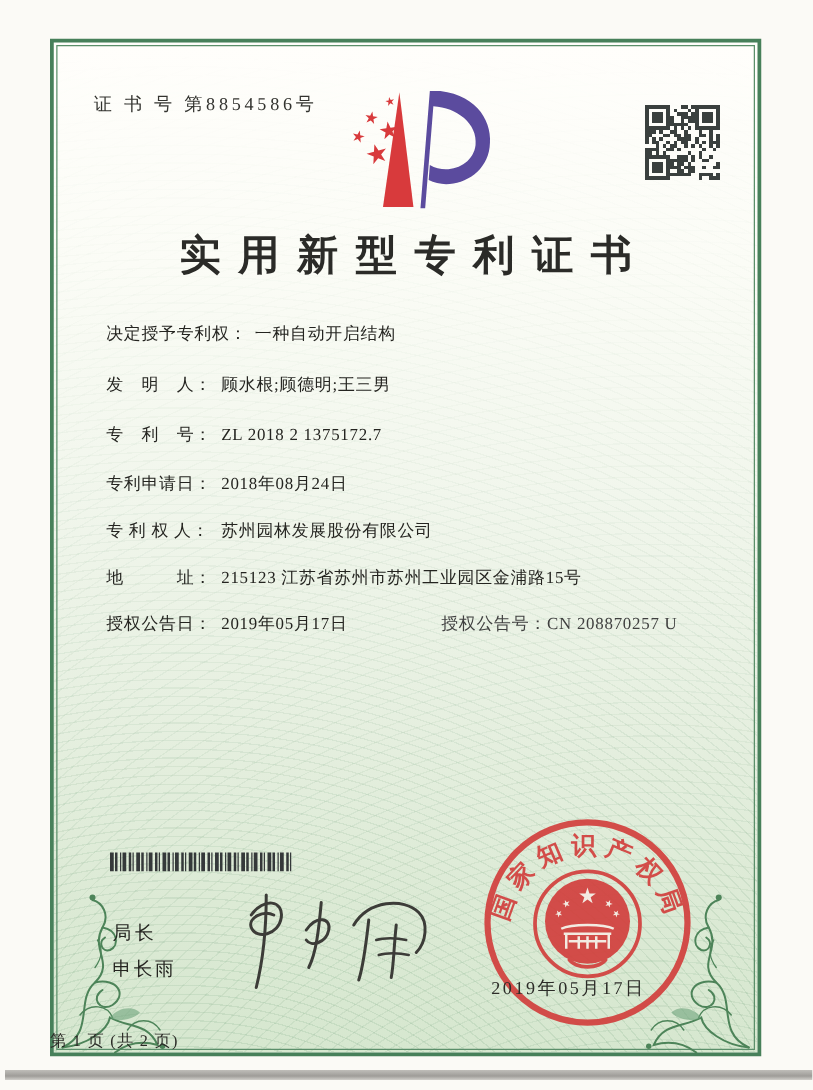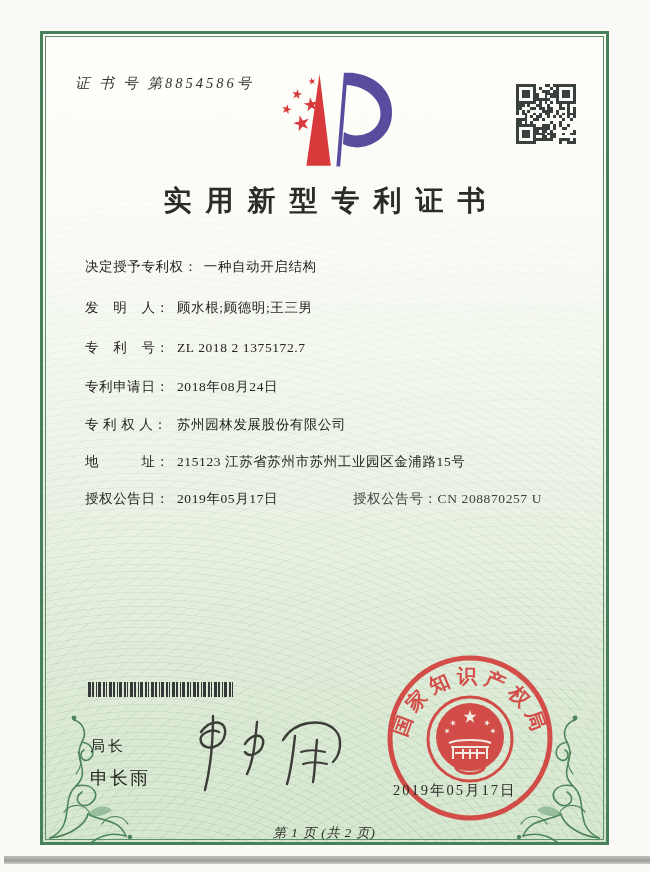--- a/index.html
+++ b/index.html
@@ -24,27 +24,27 @@
     position:absolute;left:0;top:0;right:0;bottom:0;pointer-events:none;
     background:
       repeating-radial-gradient(circle at 18% 135%, rgba(96,150,110,.14) 0 1px, transparent 1px 7px),
       repeating-radial-gradient(circle at 85% 140%, rgba(96,150,110,.11) 0 1px, transparent 1px 9px);
     -webkit-mask-image:linear-gradient(180deg,transparent 0%,rgba(0,0,0,.25) 35%,rgba(0,0,0,.8) 75%,#000 100%);
     mask-image:linear-gradient(180deg,transparent 0%,rgba(0,0,0,.25) 35%,rgba(0,0,0,.8) 75%,#000 100%);
   }
   
   .cert-no{
     position:absolute;left:75px;top:74px;
-    font-size:14.5px;color:#33332f;letter-spacing:3px;font-style:italic;
+    font-size:14.5px;color:#33332f;letter-spacing:3px;
   }
   .logo{position:absolute;left:252px;top:68px;width:150px;height:110px;}
   .qr{position:absolute;left:516px;top:84px;width:60px;height:60px;}
   .doc-title{
     position:absolute;left:40px;width:569px;top:182px;
-    text-align:center;font-size:28px;font-weight:600;color:#2b2b28;
+    text-align:center;font-size:33px;font-weight:600;color:#2b2b28;
     letter-spacing:14px;text-indent:14px;
   }
   
   .field-row{
     position:absolute;left:85px;font-size:13.5px;color:#242420;
     letter-spacing:.6px;white-space:nowrap;
   }
   .field-row .label{display:inline-block;min-width:86px;}
   .field-row .value{margin-left:6px;}
   .field-col2{position:absolute;left:353px;font-size:13.5px;color:#404040;letter-spacing:.6px;white-space:nowrap;}
@@ -55,30 +55,30 @@
     font-style:italic;letter-spacing:.4px;text-align:justify;
   }
   .body-text p{margin:0;text-indent:2em;}
   
   .barcode{
     position:absolute;left:88px;top:682px;width:168px;height:15px;
     display:flex;align-items:stretch;
   }
   .barcode .bar{background:#35393a;}
   .official-title{position:absolute;left:90px;top:737px;font-size:15px;color:#242420;letter-spacing:3px;font-family:"Liberation Sans","DejaVu Sans",sans-serif;}
-  .official-name{position:absolute;left:90px;top:766px;font-size:18px;color:#242420;letter-spacing:2px;font-family:"Liberation Sans","DejaVu Sans",sans-serif;}
+  .official-name{position:absolute;left:90px;top:766px;font-size:15px;color:#242420;letter-spacing:2px;font-family:"Liberation Sans","DejaVu Sans",sans-serif;}
   .signature{position:absolute;left:183px;top:710px;width:170px;height:88px;}
   .seal{position:absolute;left:383px;top:651px;width:174px;height:174px;opacity:.9;}
   .seal-date{
     position:absolute;left:393px;top:781px;font-size:14.5px;color:#2c2c28;
     letter-spacing:2px;z-index:5;
   }
   .footer-page{
-    position:absolute;left:40px;width:569px;top:824px;text-align:center;
-    font-size:13px;color:#2b2b27;letter-spacing:1px;font-style:italic;
+    position:absolute;left:40px;width:569px;top:824px;text-align:left;
+    font-size:13px;color:#2b2b27;letter-spacing:1px;
   }
   .corner-ornament{position:absolute;width:110px;height:148px;}
   .corner-left{left:42px;top:696px;}
   .corner-right{left:497px;top:696px;transform:scaleX(-1);}
   .scan-edge{
     position:absolute;left:4px;right:0;top:856px;height:8px;
     background:linear-gradient(180deg,#b5b3ae,#8e8c88 60%,#c9c7c2);
     opacity:.85;
   }
 </style>

